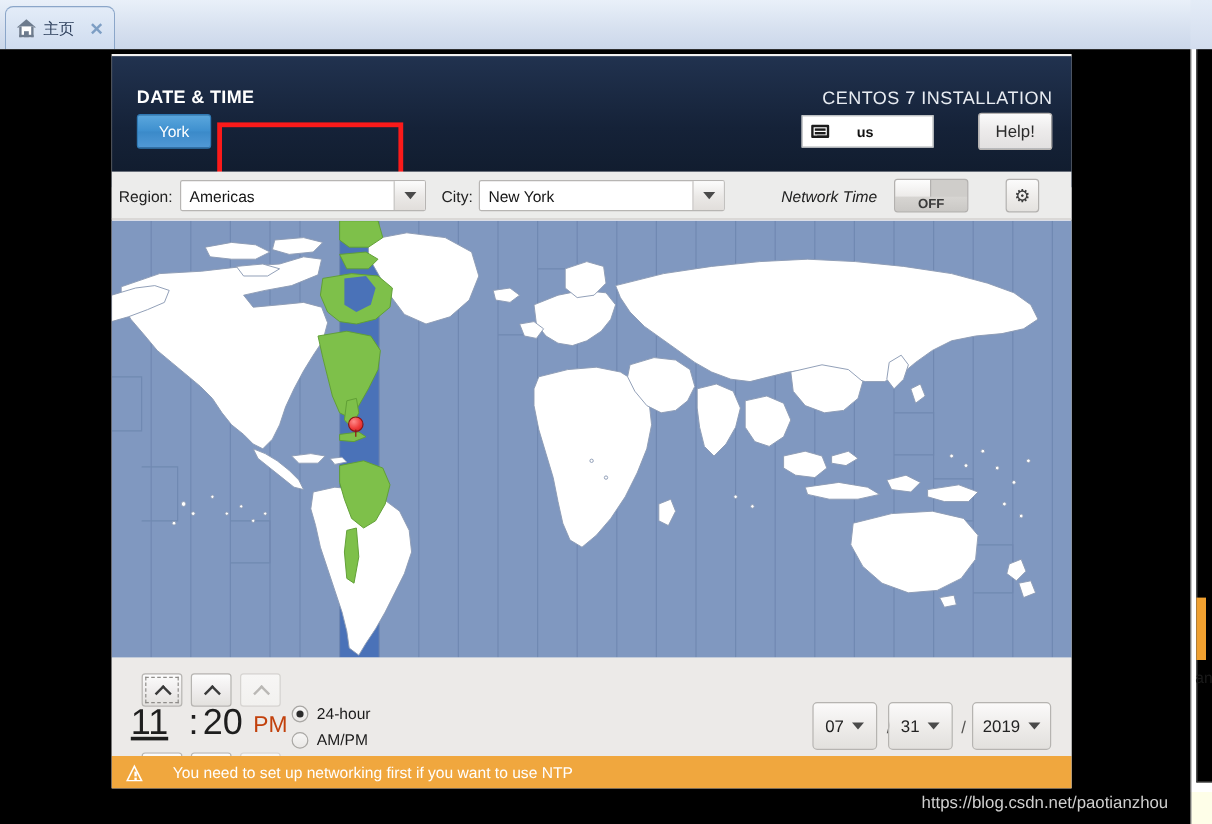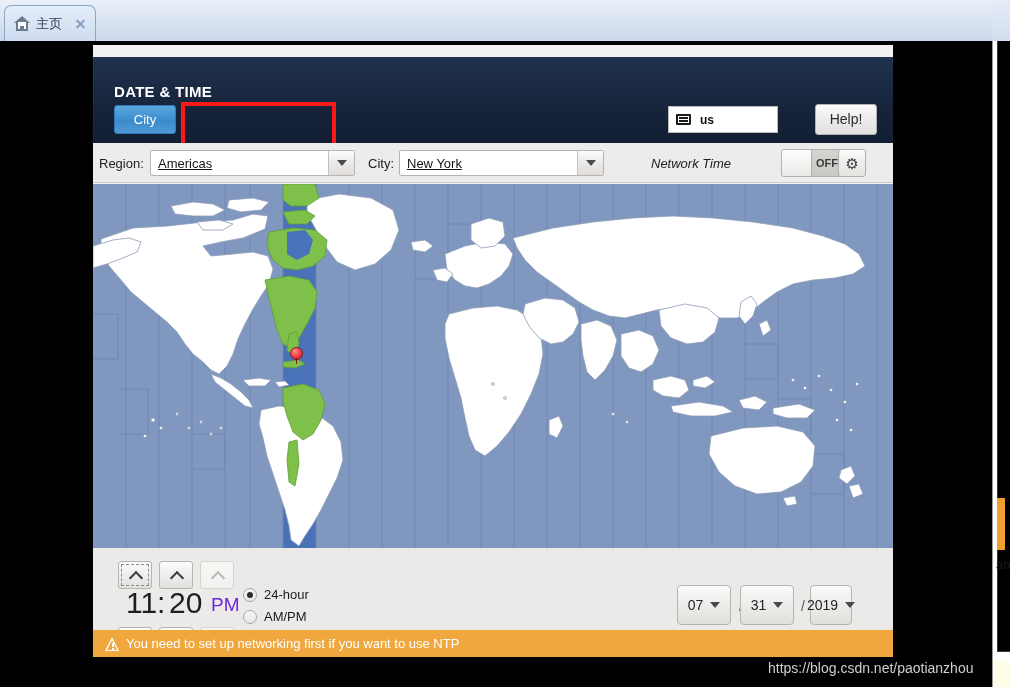--- a/index.html
+++ b/index.html
@@ -114,21 +114,21 @@
     background:#000000;
   }
 
   
   .anaconda{
     position:absolute; left:93px; top:45px; width:800px; height:612px;
     background:#f2f1f0; overflow:hidden;
   }
 
   .hdr{
-    position:absolute; left:0; top:12px; width:800px; height:109px;
+    position:absolute; left:0; top:2px; width:800px; height:109px;
     background:#18263f;
     background-image:
        linear-gradient(90deg, rgba(255,255,255,0.035) 0 1px, transparent 1px 7px),
        linear-gradient(180deg,#21324f 0%,#152238 55%,#101b2c 100%);
   }
   .hdr-title{
     position:absolute; left:21px; top:26px;
     color:#ffffff; font-size:15px; font-weight:bold; letter-spacing:0.3px;
   }
   .done-btn{
@@ -142,21 +142,21 @@
     position:absolute; left:88px; top:57px; width:155px; height:80px;
     border:4px solid #fb1a1a; pointer-events:none;
   }
   .install-title{
     position:absolute; right:16px; top:27px;
     color:#e8ecf2; font-size:15px; letter-spacing:0.4px;
   }
   .kbd-box{
     position:absolute; right:115px; top:49px; width:110px; height:27px;
     background:#ffffff; border:1px solid #b9bcbe;
-    display:flex; align-items:center; gap:9px; padding-left:7px;
+    display:flex; align-items:center; gap:23px; padding-left:7px;
     cursor:pointer;
   }
   .kbd-icon{
     width:15px; height:11px; flex:none; position:relative;
     background:#ffffff; border:2px solid #1c1c1c; border-radius:1px;
   }
   .kbd-icon:before{
     content:""; position:absolute; left:1px; top:1px; width:9px; height:2px;
     background:#1c1c1c;
     box-shadow:0 3px 0 0 #1c1c1c, 2px 6px 0 0 #1c1c1c;
@@ -176,21 +176,21 @@
     background:#ececeb; border-bottom:1px solid #cdcbc9;
   }
   .tb-label{ position:absolute; font-size:13px; color:#212121; top:13px;}
   .combo{
     position:absolute; top:7px; height:26px;
     background:#ffffff; border:1px solid #b7b5b3; border-radius:2px;
     display:flex; align-items:center;
     cursor:pointer;
   }
   .combo .val{
-    flex:1; padding-left:7px; font-size:13px; color:#151515; white-space:nowrap; overflow:hidden;text-decoration:underline;
+    flex:1; padding-left:7px; font-size:13px; color:#151515; white-space:nowrap; overflow:hidden;
   }
   .combo .arrowbtn{
     width:26px; height:24px; flex:none; margin:0 0 0 0;
     background:linear-gradient(to bottom,#fcfcfc 0%,#eae8e6 55%,#e1dedb 100%);
     border-left:1px solid #c3c1bf;
     display:flex; align-items:center; justify-content:center;
   }
   .tri-down{
     width:0;height:0;border-left:5px solid transparent;border-right:5px solid transparent;
     border-top:6px solid #4a4a4a;
@@ -262,21 +262,21 @@
   }
   .chev.down:before{ top:0px; transform:rotate(225deg);}
   .spin-btn.disabled .chev:before{ border-color:#bab8b5;}
 
   .time-text{
     position:absolute; left:117px; top:542px;
     font-size:30px; color:#1e1e1e; letter-spacing:0px;
   }
   .ampm-text{
     position:absolute; left:199px; top:549px;
-    font-size:19px; color:#6d28d9;
+    font-size:19px; color:#c2410c;
   }
   .radio-row{
     position:absolute; display:flex; align-items:center; gap:7px; cursor:pointer;
   }
   .radio{
     width:14px; height:14px; border-radius:50%;
     background:linear-gradient(to bottom,#f7f6f5,#eae8e6);
     border:1px solid #a9a7a4; position:relative; flex:none;
   }
   .radio.on:after{
@@ -292,21 +292,21 @@
     display:flex; align-items:center; justify-content:center; gap:7px;
     font-size:14px; color:#232323; cursor:pointer;
   }
   .date-sep{
     position:absolute; top:553px; font-size:14px; color:#555452;
   }
 
   
   .warnbar{
     position:absolute; left:0; top:585px; width:800px; height:27px;
-    background:#f0a73e; display:flex; align-items:center; gap:6px; padding-left:12px;
+    background:#f0a73e; display:flex; align-items:center; gap:24px; padding-left:12px;
   }
   .warn-icon{
     width:15px; height:14px; position:relative; flex:none;
   }
   .warn-icon .tri{
     position:absolute; left:0; top:0; width:0; height:0;
     border-left:7.5px solid transparent; border-right:7.5px solid transparent;
     border-bottom:14px solid #ffffff;
   }
   .warn-icon .tri2{
@@ -353,21 +353,22 @@
     </div>
 
   </div>
 
   <div class="vm-screen"></div>
 
   <div class="anaconda">
 
     <div class="hdr">
       <div class="hdr-title">DATE &amp; TIME</div>
-      <div class="done-btn">City</div>
+      <div class="done-btn">York</div>
+      <div class="install-title">CENTOS 7 INSTALLATION</div>
 
       <div class="kbd-box">
         <span class="kbd-icon"></span>
         <span class="kbd-label">us</span>
       </div>
 
       <div class="help-btn">Help!</div>
     </div>
 
     <div class="hilite-box"></div>
@@ -386,21 +387,21 @@
 
       <div class="combo" style="left:306px; width:205px;gap:44px;">
         <span class="val">New York</span>
         <span class="arrowbtn">
             <span class="tri-down"></span>
           </span>
       </div>
 
       <span class="tb-label" style="left:558px;font-style:italic;">Network Time</span>
 
-      <div class="toggle-wrap" style="left:688px;">
+      <div class="toggle-wrap" style="left:652px;flex-direction:column;">
         <span class="toggle-knob"></span>
         <span class="toggle-off">OFF</span>
       </div>
 
       <div class="gear-btn" style="left:745px;">
         <span class="gear-glyph">⚙</span>
       </div>
     </div>
 
     <div class="map">
@@ -588,21 +589,21 @@
         <span class="chev down"></span>
       </div>
       <div class="spin-btn" style="left:66px; top:79px;">
         <span class="chev down"></span>
       </div>
       <div class="spin-btn disabled" style="left:107px; top:79px;">
         <span class="chev down"></span>
       </div>
     </div>
 
-    <span class="time-text" style="left:33px; top:541px;">11</span>
+    <span class="time-text" style="left:16px; top:541px;text-decoration:underline;">11</span>
     <span class="time-text" style="left:64px; top:541px;">:</span>
     <span class="time-text" style="left:76px; top:541px;">20</span>
     <span class="ampm-text" style="left:118px; top:549px;">PM</span>
 
     <div class="radio-row" style="left:150px; top:542px;">
       <span class="radio on"></span>
       <span class="radio-label">24-hour</span>
     </div>
     <div class="radio-row" style="left:150px; top:564px;">
       <span class="radio"></span>
@@ -614,21 +615,21 @@
       <span class="tri-down"></span>
     </div>
     <span class="date-sep" style="left:646px;">/</span>
 
     <div class="date-btn" style="left:646px; width:54px; left:647px;">
       <span>31</span>
       <span class="tri-down"></span>
     </div>
     <span class="date-sep" style="left:708px;">/</span>
 
-    <div class="date-btn" style="left:717px; width:42px;">
+    <div class="date-btn" style="left:717px; width:66px;">
       <span>2019</span>
       <span class="tri-down"></span>
     </div>
 
     <div class="warnbar">
       <span class="warn-icon">
         <span class="tri"></span>
           <span class="tri2"></span>
           <span class="bang"></span>
       </span>

